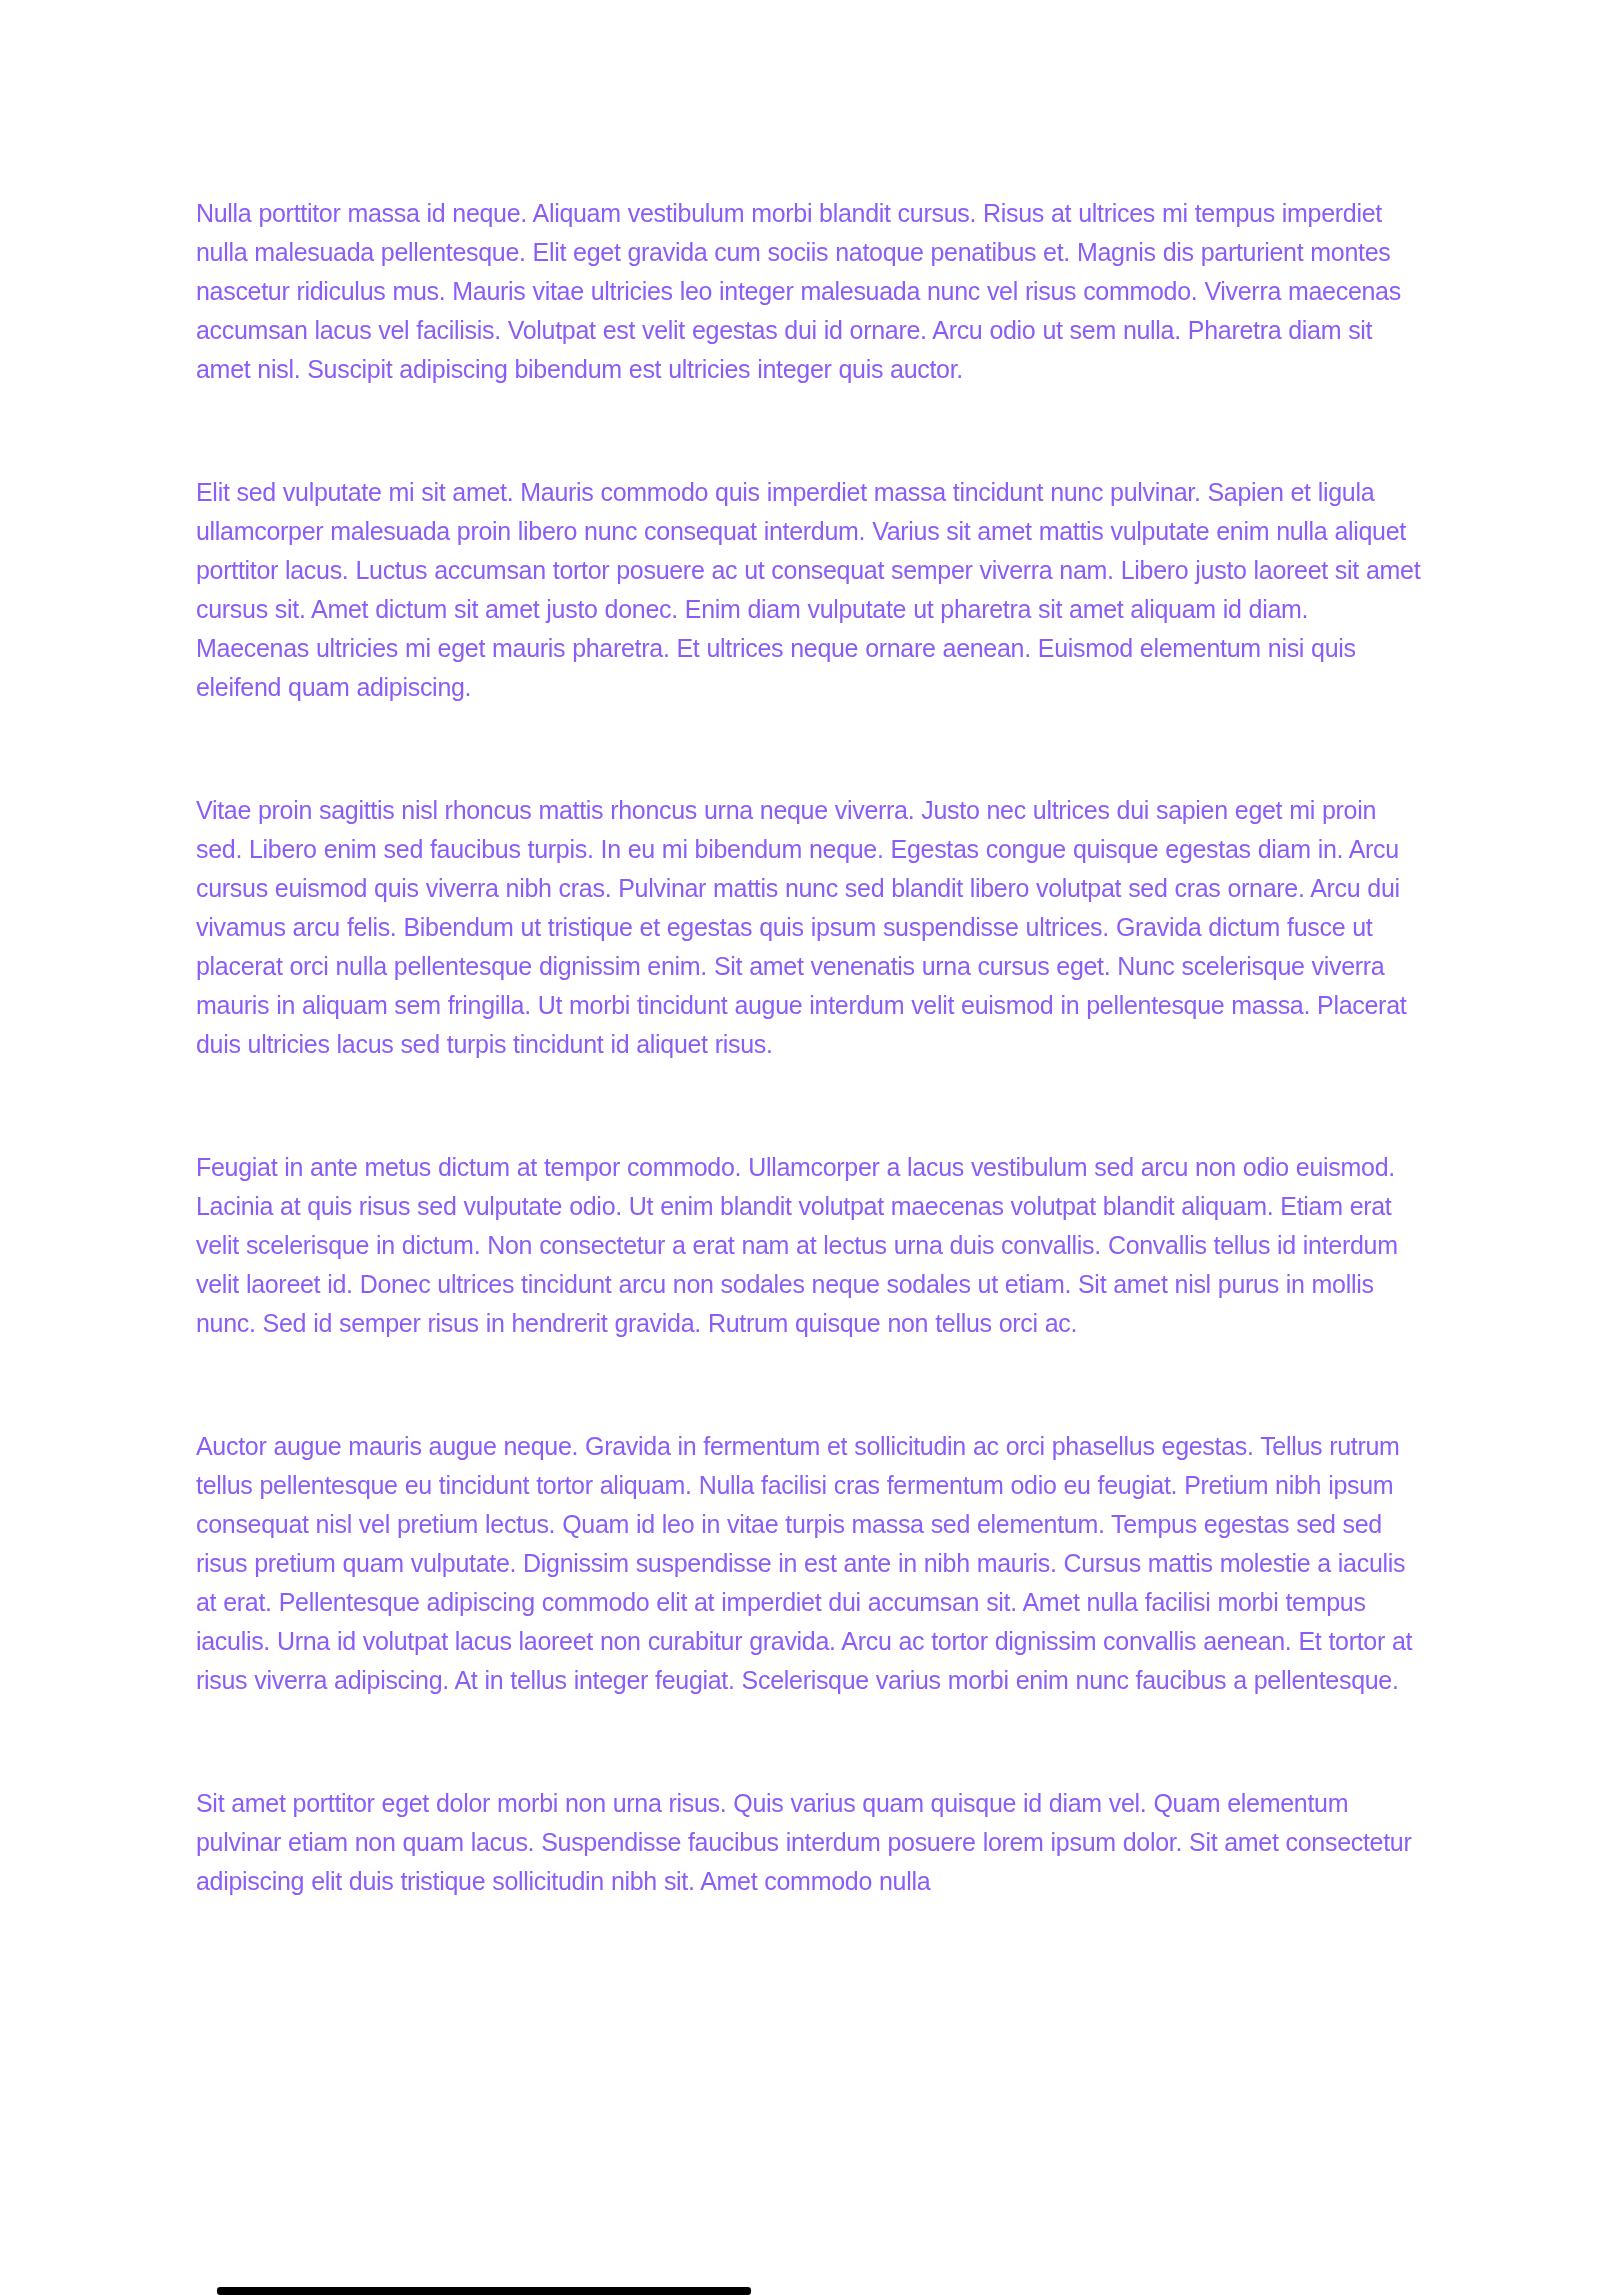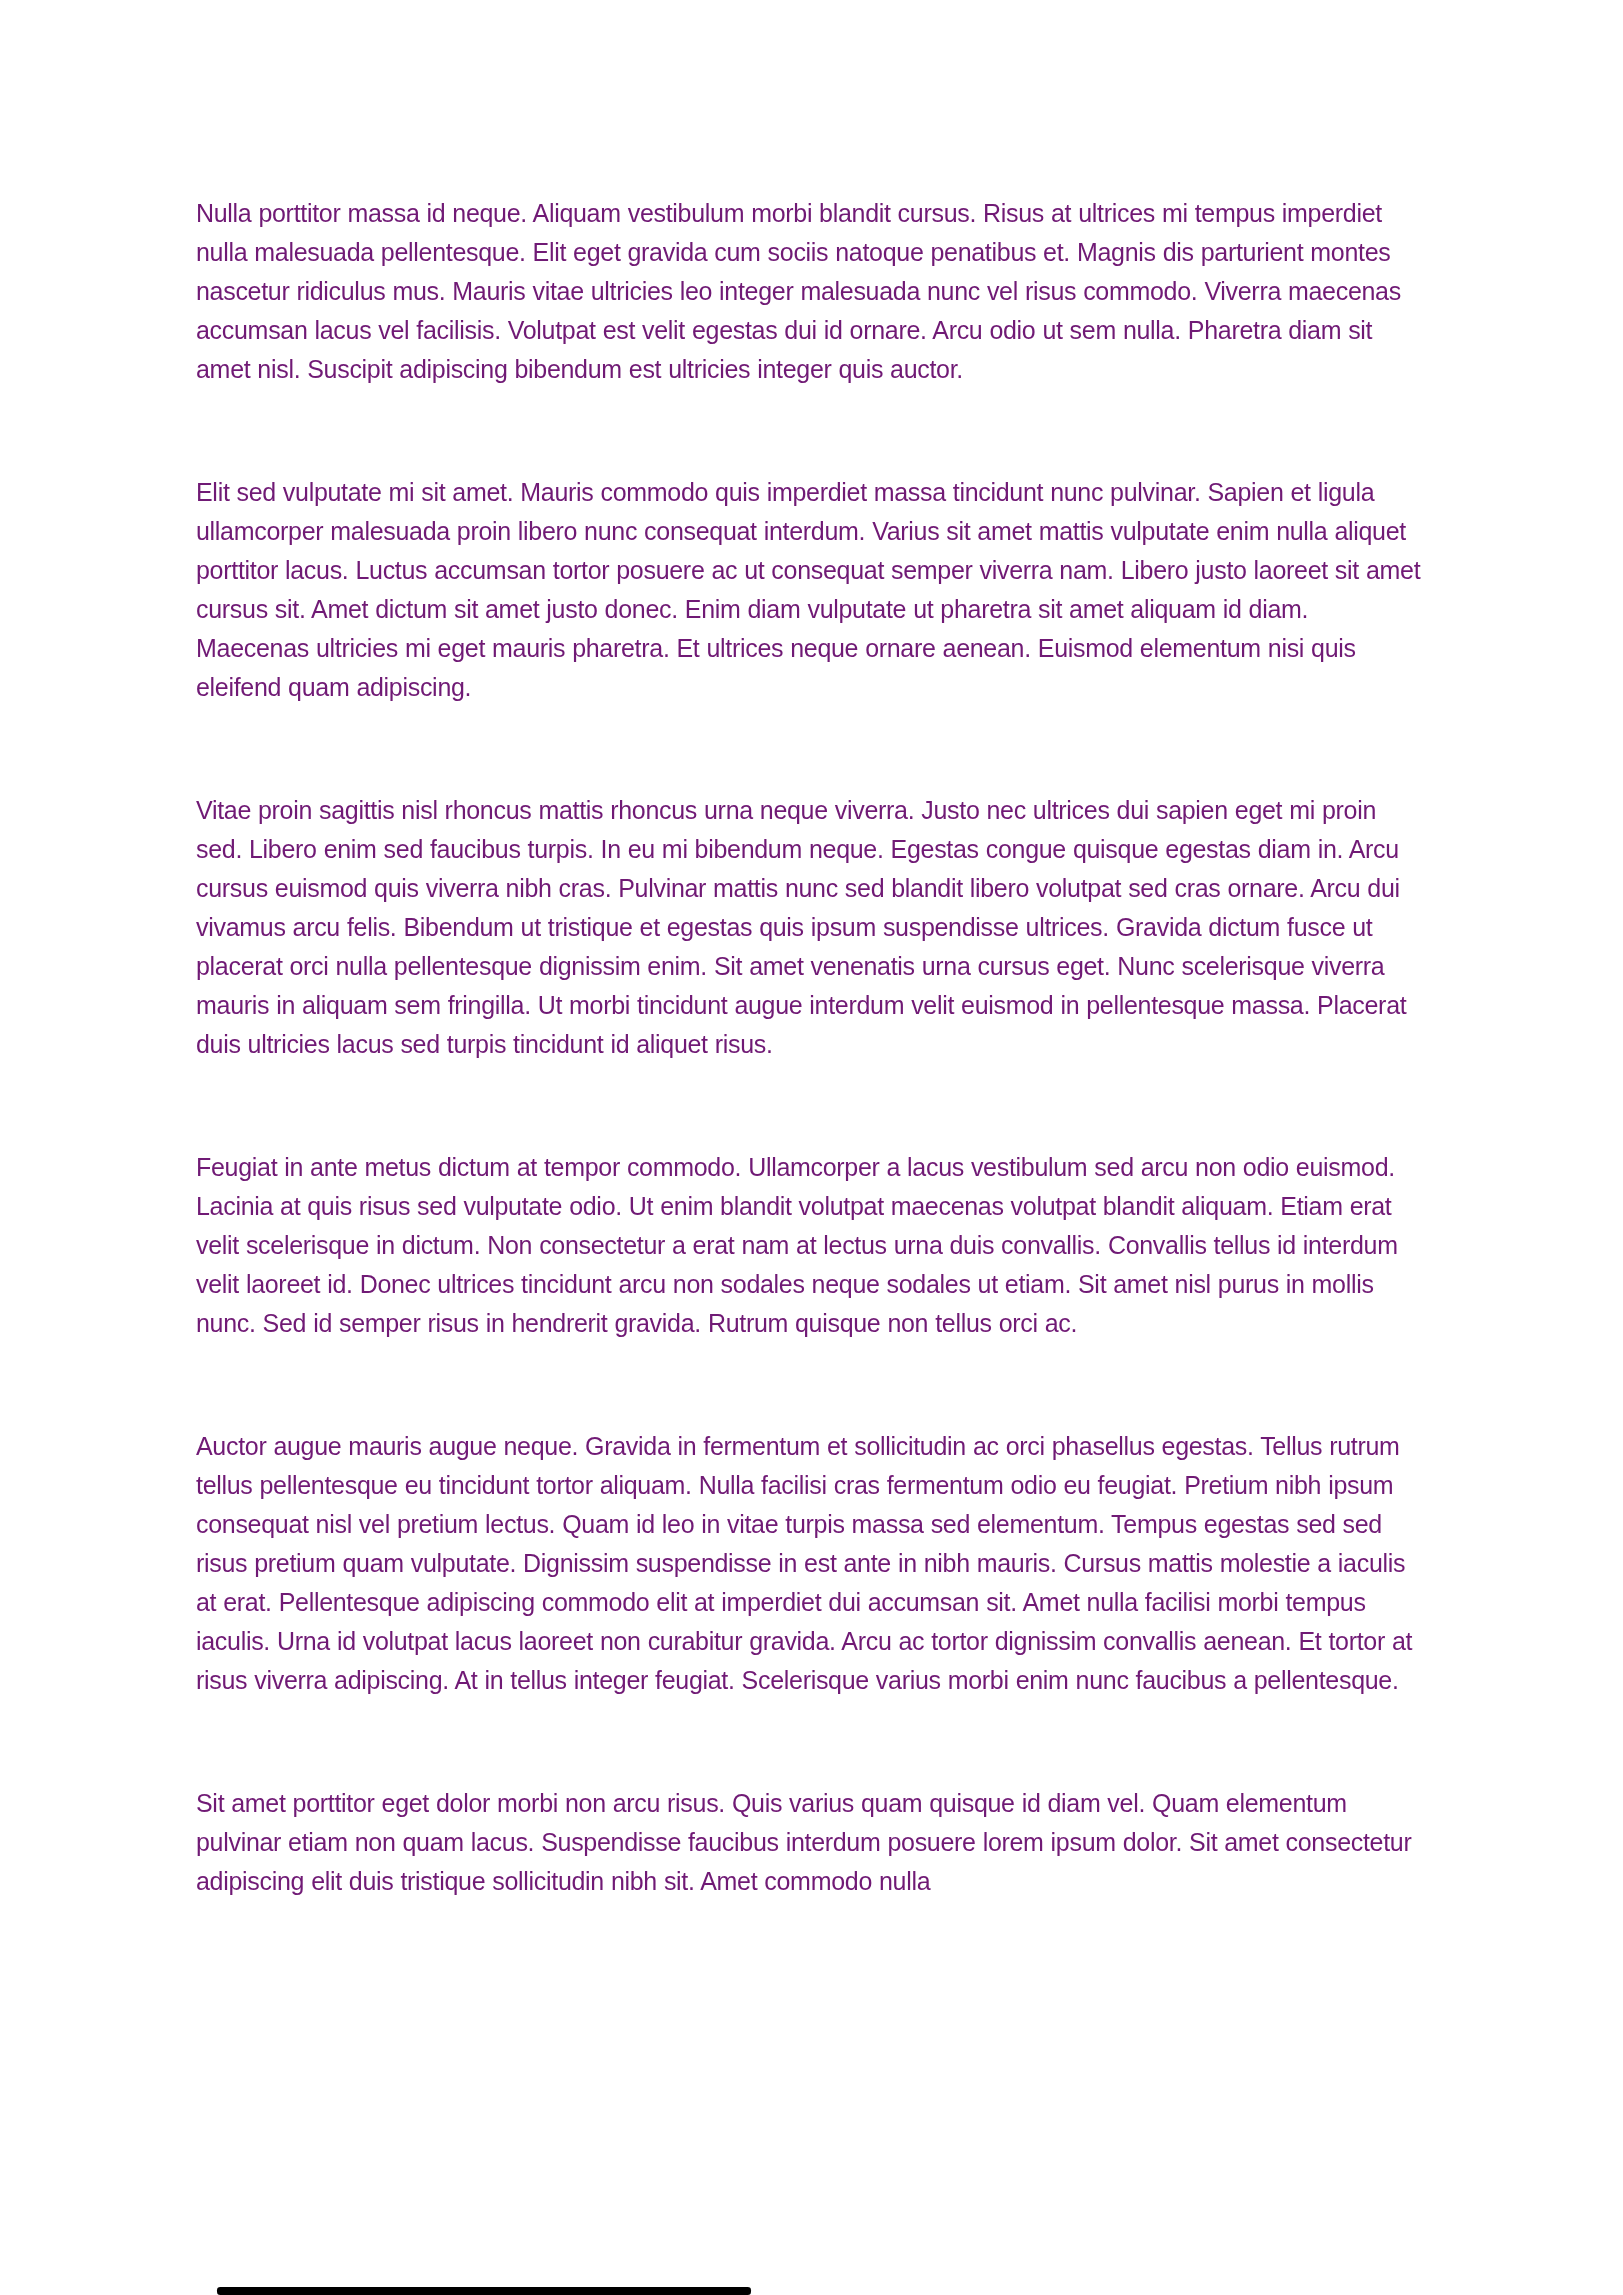--- a/index.html
+++ b/index.html
@@ -25,21 +25,21 @@
     padding: 194px 196px 0 196px;
   }
   .content {
     width: 1232px;
   }
   p.doc-paragraph {
     margin: 0 0 84px 0;
     font-size: 25px;
     line-height: 39px;
     letter-spacing: -0.3px;
-    color: #701a75;
+    color: #8b5cf6;
     text-align: left;
     word-spacing: 0.3px;
   }
   .bottom-bar {
     position: absolute;
     left: 217px;
     bottom: 0;
     width: 534px;
     height: 8.5px;
     border-radius: 3.3px;
@@ -49,17 +49,17 @@
 </head>
 <body>
 
 <div class="page">
   <div class="content">
     <p class="doc-paragraph">Nulla porttitor massa id neque. Aliquam vestibulum morbi blandit cursus. Risus at ultrices mi tempus imperdiet nulla malesuada pellentesque. Elit eget gravida cum sociis natoque penatibus et. Magnis dis parturient montes nascetur ridiculus mus. Mauris vitae ultricies leo integer malesuada nunc vel risus commodo. Viverra maecenas accumsan lacus vel facilisis. Volutpat est velit egestas dui id ornare. Arcu odio ut sem nulla. Pharetra diam sit amet nisl. Suscipit adipiscing bibendum est ultricies integer quis auctor.</p>
     <p class="doc-paragraph">Elit sed vulputate mi sit amet. Mauris commodo quis imperdiet massa tincidunt nunc pulvinar. Sapien et ligula ullamcorper malesuada proin libero nunc consequat interdum. Varius sit amet mattis vulputate enim nulla aliquet porttitor lacus. Luctus accumsan tortor posuere ac ut consequat semper viverra nam. Libero justo laoreet sit amet cursus sit. Amet dictum sit amet justo donec. Enim diam vulputate ut pharetra sit amet aliquam id diam. Maecenas ultricies mi eget mauris pharetra. Et ultrices neque ornare aenean. Euismod elementum nisi quis eleifend quam adipiscing.</p>
     <p class="doc-paragraph">Vitae proin sagittis nisl rhoncus mattis rhoncus urna neque viverra. Justo nec ultrices dui sapien eget mi proin sed. Libero enim sed faucibus turpis. In eu mi bibendum neque. Egestas congue quisque egestas diam in. Arcu cursus euismod quis viverra nibh cras. Pulvinar mattis nunc sed blandit libero volutpat sed cras ornare. Arcu dui vivamus arcu felis. Bibendum ut tristique et egestas quis ipsum suspendisse ultrices. Gravida dictum fusce ut placerat orci nulla pellentesque dignissim enim. Sit amet venenatis urna cursus eget. Nunc scelerisque viverra mauris in aliquam sem fringilla. Ut morbi tincidunt augue interdum velit euismod in pellentesque massa. Placerat duis ultricies lacus sed turpis tincidunt id aliquet risus.</p>
     <p class="doc-paragraph">Feugiat in ante metus dictum at tempor commodo. Ullamcorper a lacus vestibulum sed arcu non odio euismod. Lacinia at quis risus sed vulputate odio. Ut enim blandit volutpat maecenas volutpat blandit aliquam. Etiam erat velit scelerisque in dictum. Non consectetur a erat nam at lectus urna duis convallis. Convallis tellus id interdum velit laoreet id. Donec ultrices tincidunt arcu non sodales neque sodales ut etiam. Sit amet nisl purus in mollis nunc. Sed id semper risus in hendrerit gravida. Rutrum quisque non tellus orci ac.</p>
     <p class="doc-paragraph">Auctor augue mauris augue neque. Gravida in fermentum et sollicitudin ac orci phasellus egestas. Tellus rutrum tellus pellentesque eu tincidunt tortor aliquam. Nulla facilisi cras fermentum odio eu feugiat. Pretium nibh ipsum consequat nisl vel pretium lectus. Quam id leo in vitae turpis massa sed elementum. Tempus egestas sed sed risus pretium quam vulputate. Dignissim suspendisse in est ante in nibh mauris. Cursus mattis molestie a iaculis at erat. Pellentesque adipiscing commodo elit at imperdiet dui accumsan sit. Amet nulla facilisi morbi tempus iaculis. Urna id volutpat lacus laoreet non curabitur gravida. Arcu ac tortor dignissim convallis aenean. Et tortor at risus viverra adipiscing. At in tellus integer feugiat. Scelerisque varius morbi enim nunc faucibus a pellentesque.</p>
-    <p class="doc-paragraph">Sit amet porttitor eget dolor morbi non arcu risus. Quis varius quam quisque id diam vel. Quam elementum pulvinar etiam non quam lacus. Suspendisse faucibus interdum posuere lorem ipsum dolor. Sit amet consectetur adipiscing elit duis tristique sollicitudin nibh sit. Amet commodo nulla</p>
+    <p class="doc-paragraph">Sit amet porttitor eget dolor morbi non urna risus. Quis varius quam quisque id diam vel. Quam elementum pulvinar etiam non quam lacus. Suspendisse faucibus interdum posuere lorem ipsum dolor. Sit amet consectetur adipiscing elit duis tristique sollicitudin nibh sit. Amet commodo nulla</p>
   </div>
   <div class="bottom-bar"></div>
 </div>
 
 
 </body></html>

